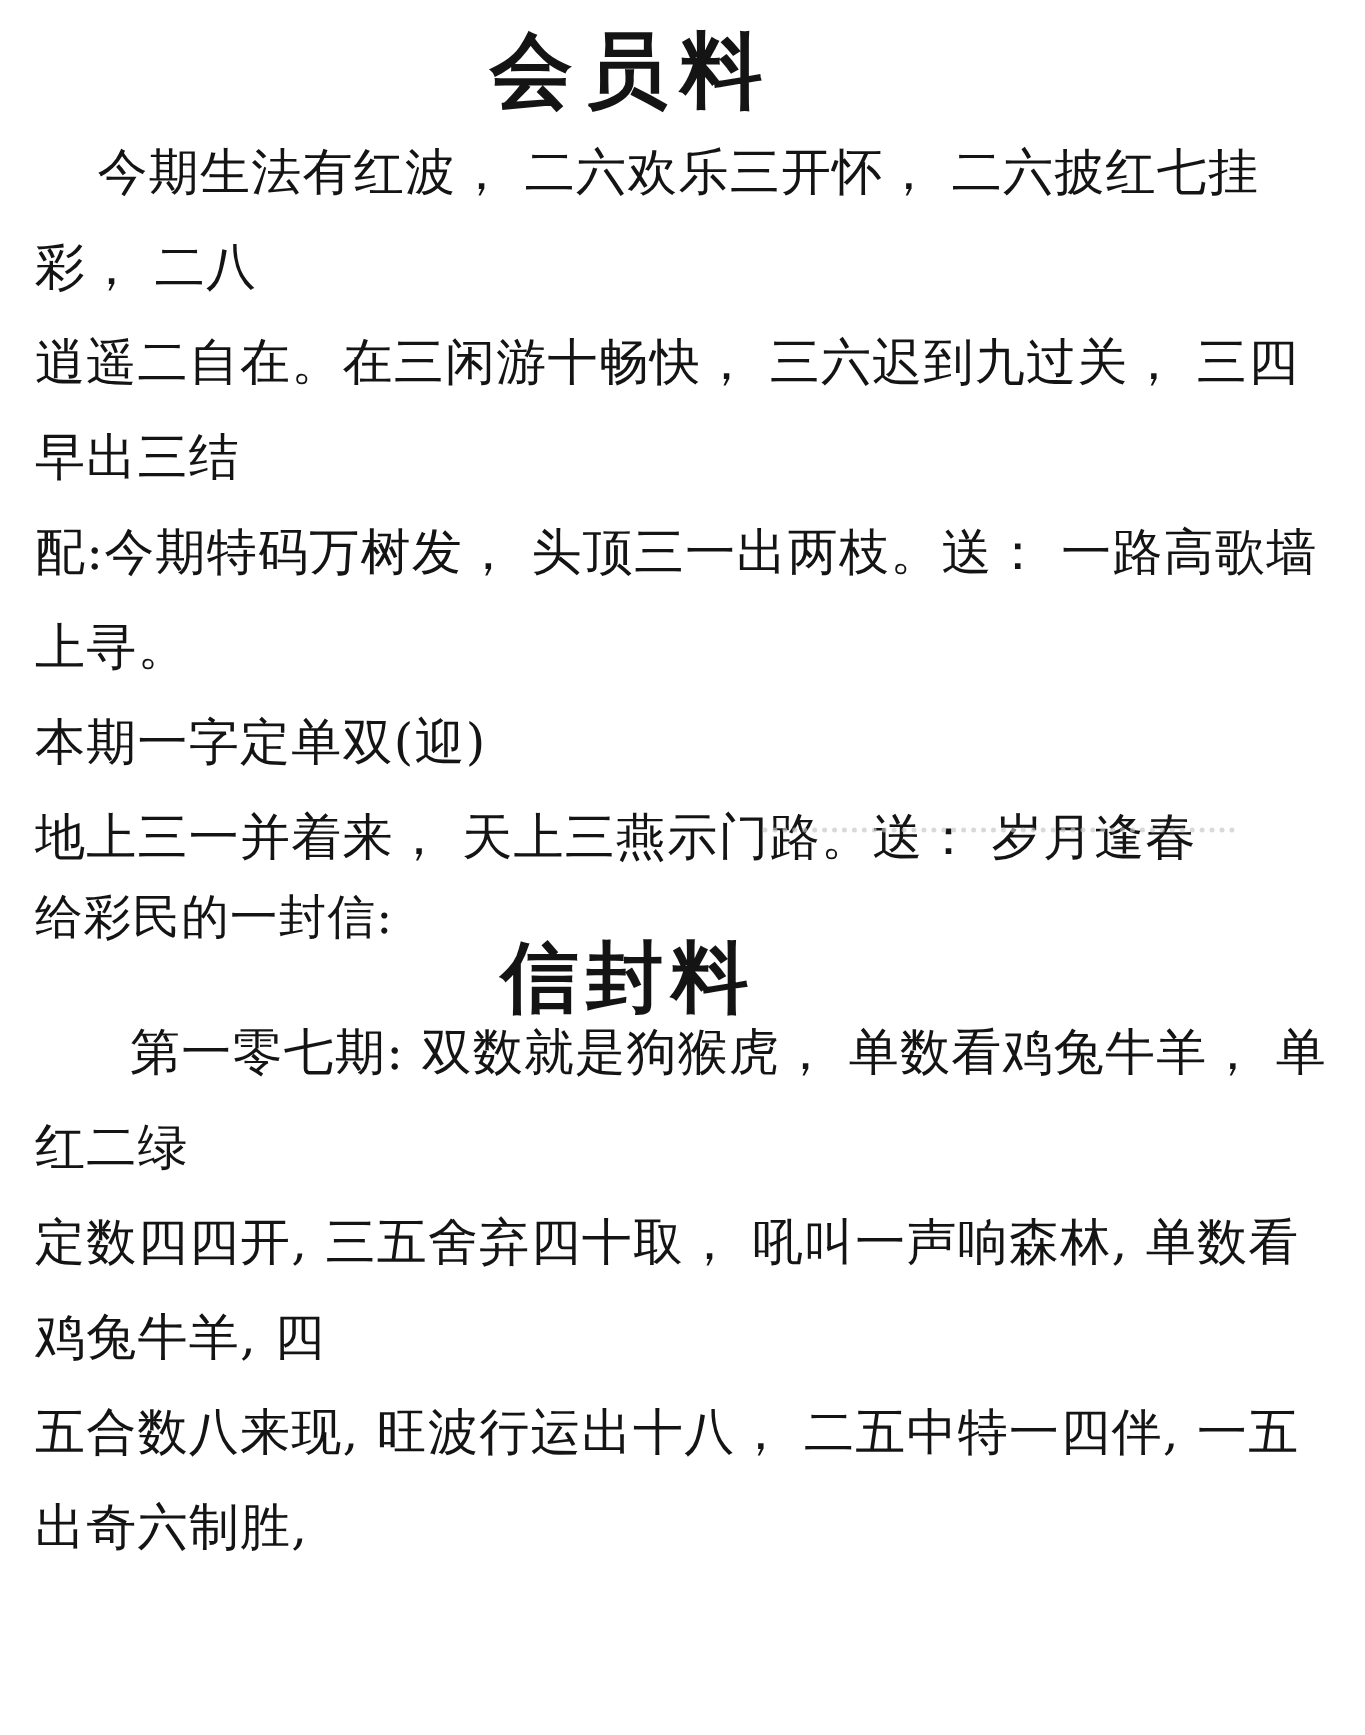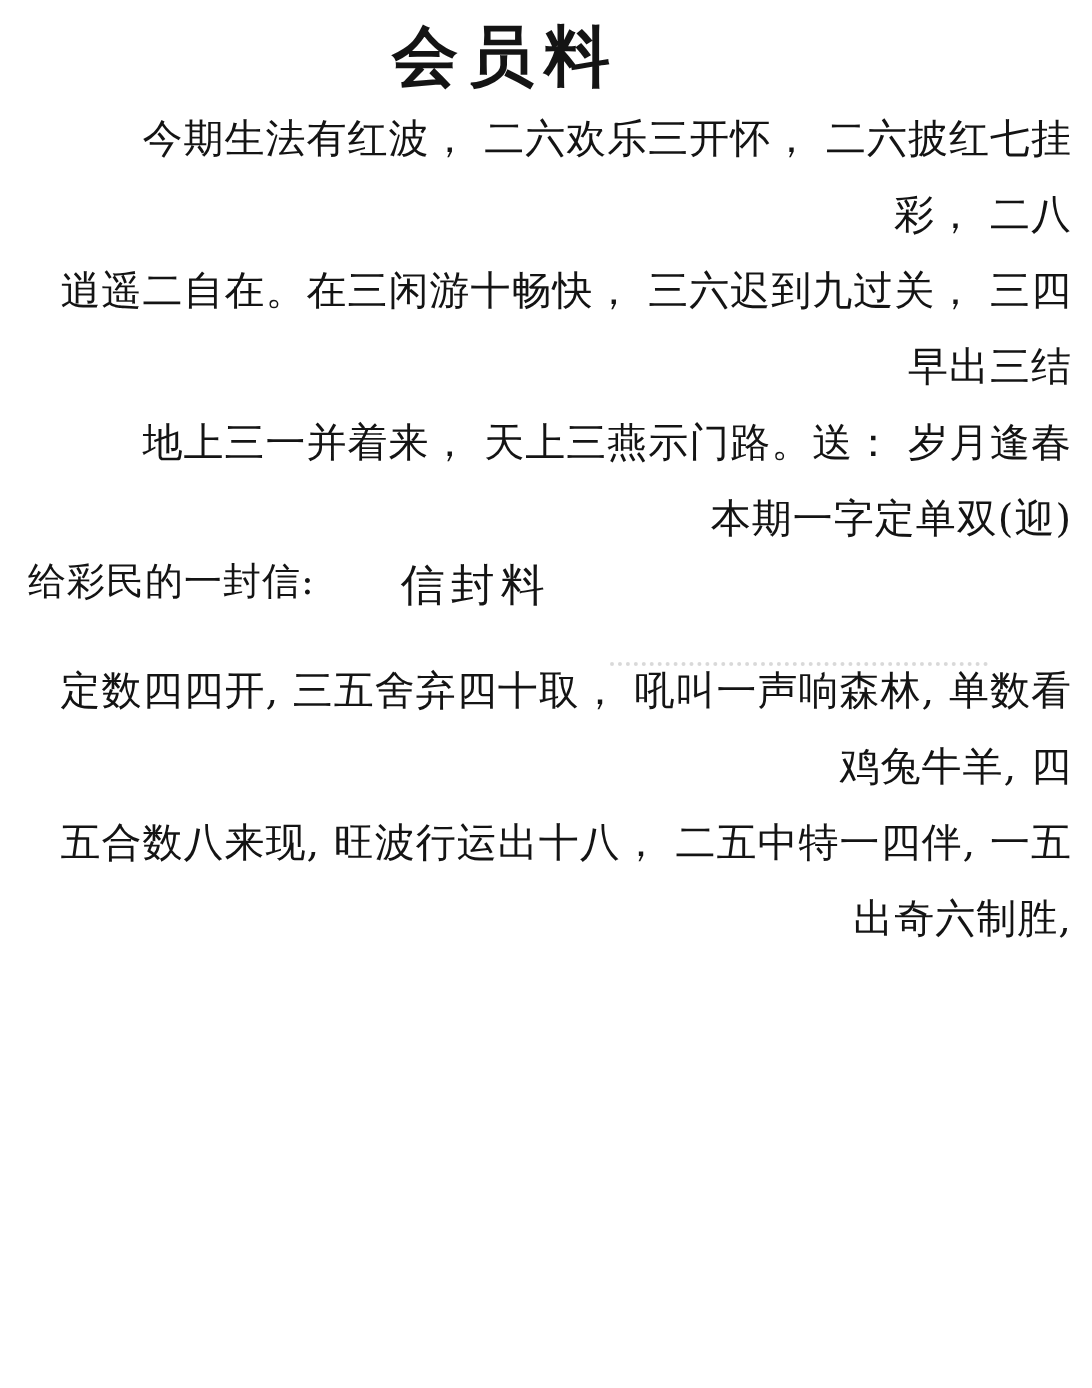--- a/index.html
+++ b/index.html
@@ -29,40 +29,40 @@
     line-height: 88px;
     transform: translateX(-40px);
     white-space: pre;
   }
   .line {
     margin: 0 20px 0 28px;
     font-size: 40px;
     line-height: 76px;
     letter-spacing: 1px;
     white-space: pre-wrap;
-    text-align: right;
   }
   .indent-sm { text-indent: 50px; }
   .indent-md { text-indent: 76px; }
   .letter-row {
     display: flex;
     height: 96px;
     margin-left: 28px;
   }
   .letter-label {
     font-size: 38px;
     letter-spacing: 1px;
     white-space: pre;
   }
   .envelope-title {
-    font-size: 44px;
-    font-weight: normal;
+    font-size: 62px;
+    font-weight: bold;
     letter-spacing: 6px;
     margin-left: 86px;
     white-space: pre;
+    margin-top: 32px;
   }
   .scan-noise {
     position: absolute;
     left: 610px;
     top: 650px;
     width: 378px;
     height: 0;
     border-top: 4px dotted #c6c6c6;
     opacity: 0.65;
   }
@@ -70,29 +70,31 @@
 </head>
 <body>
 
 <div class="page">
 
   <h1 class="main-title">会员料</h1>
 
   <div>
     <p class="line indent-sm">今期生法有红波， 二六欢乐三开怀， 二六披红七挂彩， 二八</p>
     <p class="line">逍遥二自在。在三闲游十畅快， 三六迟到九过关， 三四早出三结</p>
+    <p class="line">配:今期特码万树发， 头顶三一出两枝。送： 一路高歌墙上寻。</p>
+    <p class="line">本期一字定单双(迎)</p>
     <p class="line">地上三一并着来， 天上三燕示门路。送： 岁月逢春</p>
-    <p class="line">本期一字定单双(迎)</p>
   </div>
 
   <div class="letter-row">
     <span class="letter-label">给彩民的一封信:</span>
     <span class="envelope-title">信封料</span>
   </div>
 
   <div>
+    <p class="line indent-md">第一零七期: 双数就是狗猴虎， 单数看鸡兔牛羊， 单红二绿</p>
     <p class="line">定数四四开, 三五舍弃四十取， 吼叫一声响森林, 单数看鸡兔牛羊, 四</p>
     <p class="line">五合数八来现, 旺波行运出十八， 二五中特一四伴, 一五出奇六制胜,</p>
 
   </div>
 
   <div class="scan-noise"></div>
 </div>
 
 </body></html>

